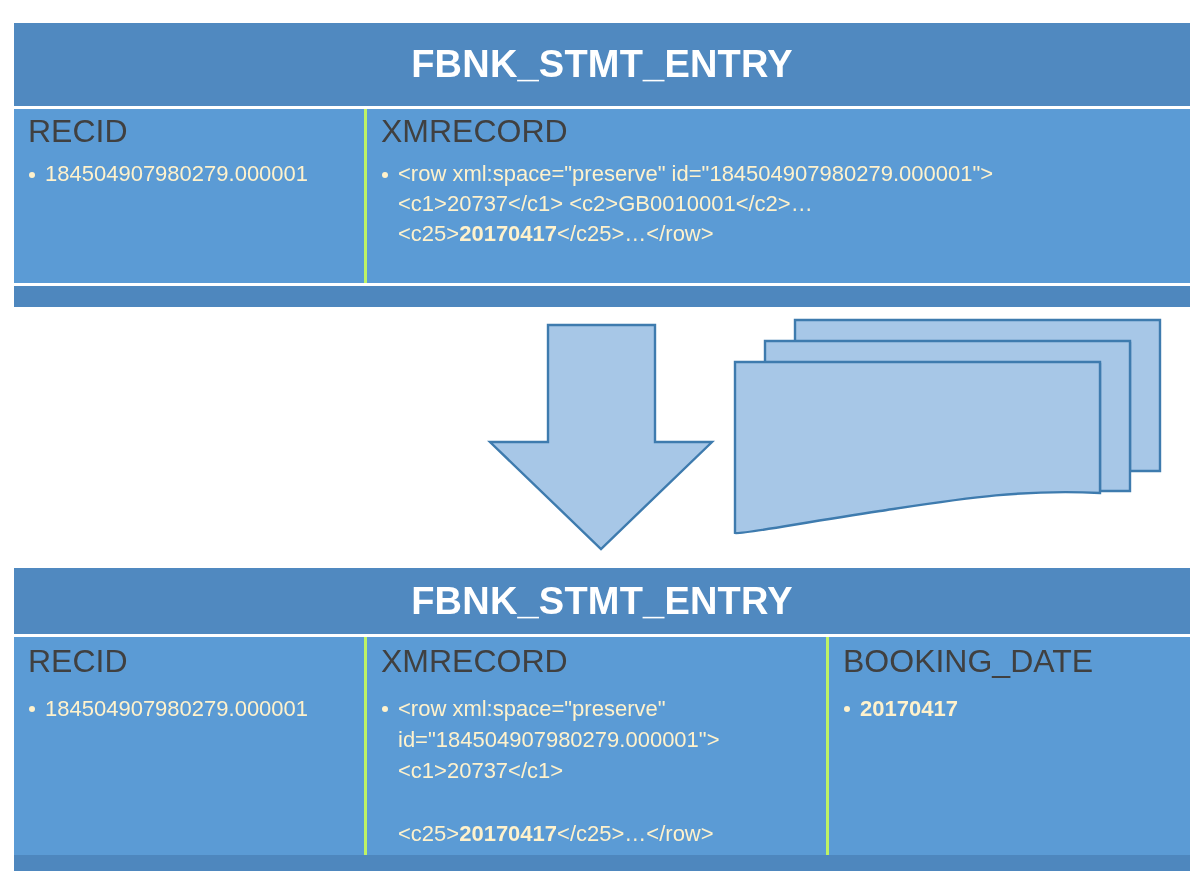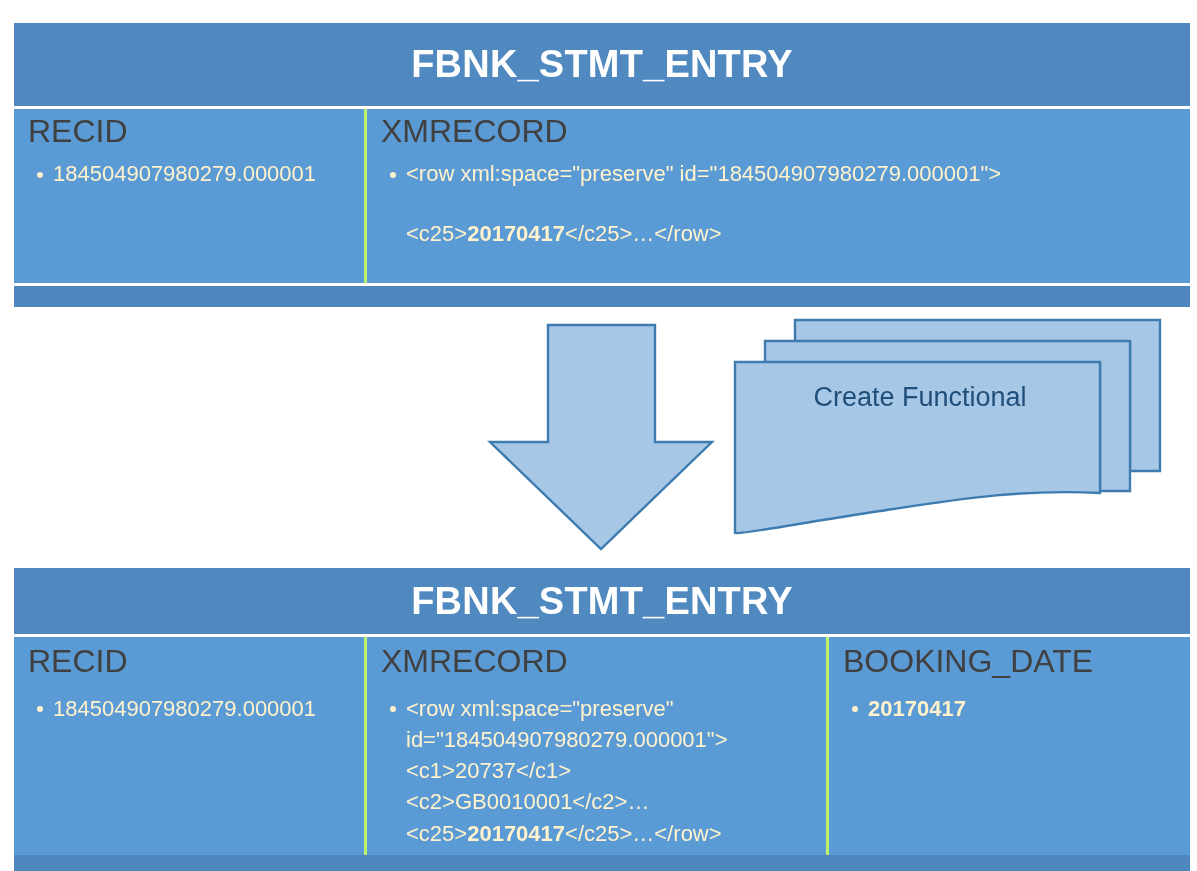--- a/index.html
+++ b/index.html
@@ -41,21 +41,21 @@
     overflow:hidden;
   }
   .col + .col{border-left:3px solid #bef264;}
   .col-head{
     color:#404040;
     font-size:32px;
     line-height:1.18;
     white-space:nowrap;
     margin-bottom:8px;
   }
-  .bullets{list-style:none;margin:8px;padding:0;}
+  .bullets{list-style:none;margin:0;padding:0;}
   .bullets li{
     position:relative;
     color:#FFF2CC;
     padding-left:17px;
     margin:0 0 2px 0;
   }
   .bullets li:before{
     content:"";
     position:absolute;left:1px;top:.58em;
     width:6px;height:6px;border-radius:50%;
@@ -112,21 +112,21 @@
       <div class="col c-recid">
         <div class="col-head">RECID</div>
         <ul class="bullets">
           <li>184504907980279.000001</li>
         </ul>
       </div>
 
       <div class="col c-xml">
         <div class="col-head">XMRECORD</div>
         <ul class="bullets">
-          <li><span>&lt;row xml:space="preserve" id="184504907980279.000001"&gt;</span><br><br><span>&lt;c25&gt;</span><span class="b">20170417</span><span>&lt;/c25&gt;…&lt;/row&gt;</span></li>
+          <li><span>&lt;row xml:space="preserve" id="184504907980279.000001"&gt;</span><br><span>&lt;c1&gt;20737&lt;/c1&gt; &lt;c2&gt;GB0010001&lt;/c2&gt;…</span><br><span>&lt;c25&gt;</span><span class="b">20170417</span><span>&lt;/c25&gt;…&lt;/row&gt;</span></li>
         </ul>
       </div>
 
     </div>
 
     <div class="tbl-footer"></div>
   </div>
 
   <div id="mid-graphic">
     <svg width="1197" height="258" viewBox="0 0 1197 258" xmlns="http://www.w3.org/2000/svg">
@@ -137,40 +137,39 @@
 
       <path d="M735,59 L1100,59 L1100,190
                C1020,186 960,196 880,208
                C800,220 740,232 735,230 Z" fill="#A7C7E7" stroke="#3E7BAE" stroke-width="2.4" stroke-linejoin="miter"></path>
 
       <path d="M548,22 L655,22 L655,139 L712,139 L601,246 L490,139 L548,139 Z" fill="#A7C7E7" stroke="#3E7BAE" stroke-width="2.4" stroke-linejoin="miter"></path>
     </svg>
   </div>
 
   <div class="doc-label">
-    <div>Create Functional</div>
   </div>
 
   <div class="tbl" id="bottom-table">
 
     <div class="tbl-title">FBNK_STMT_ENTRY</div>
 
     <div class="tbl-body">
 
       <div class="col c-recid">
         <div class="col-head">RECID</div>
         <ul class="bullets">
           <li>184504907980279.000001</li>
         </ul>
       </div>
 
       <div class="col c-xml">
         <div class="col-head">XMRECORD</div>
         <ul class="bullets">
-          <li><span>&lt;row xml:space="preserve"</span><br><span>id="184504907980279.000001"&gt;</span><br><span>&lt;c1&gt;20737&lt;/c1&gt;</span><br><span>&lt;c2&gt;GB0010001&lt;/c2&gt;…</span><br><span>&lt;c25&gt;</span><span class="b">20170417</span><span>&lt;/c25&gt;…&lt;/row&gt;</span></li>
+          <li><span>&lt;row xml:space="preserve"</span><br><span>id="184504907980279.000001"&gt;</span><br><span>&lt;c1&gt;20737&lt;/c1&gt;</span><br><br><span>&lt;c25&gt;</span><span class="b">20170417</span><span>&lt;/c25&gt;…&lt;/row&gt;</span></li>
         </ul>
       </div>
 
       <div class="col c-bdate">
         <div class="col-head">BOOKING_DATE</div>
         <ul class="bullets">
           <li class="b">20170417</li>
         </ul>
       </div>
 

